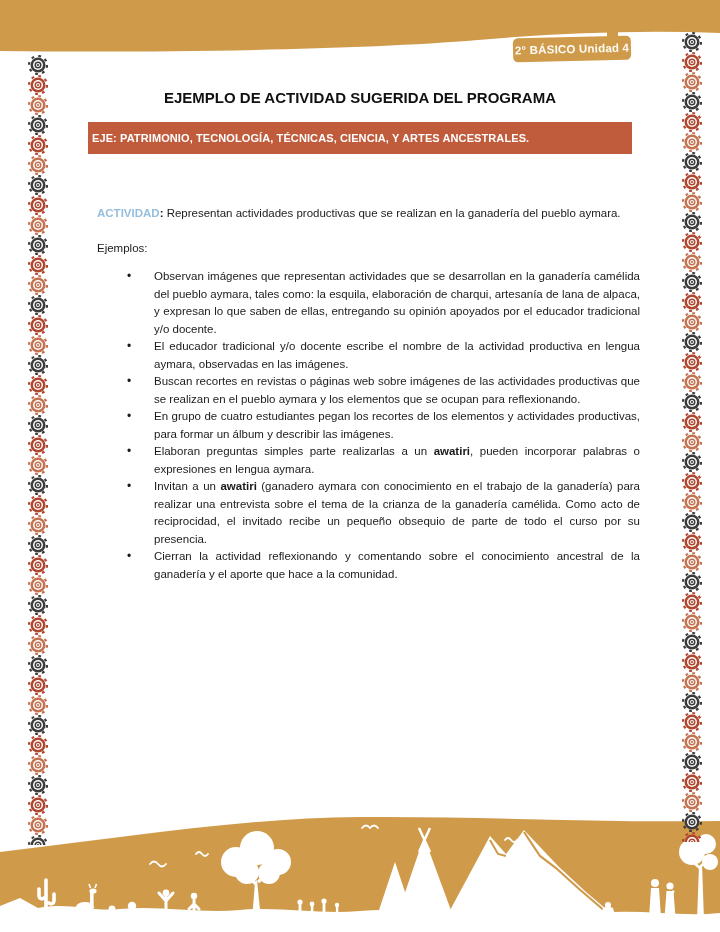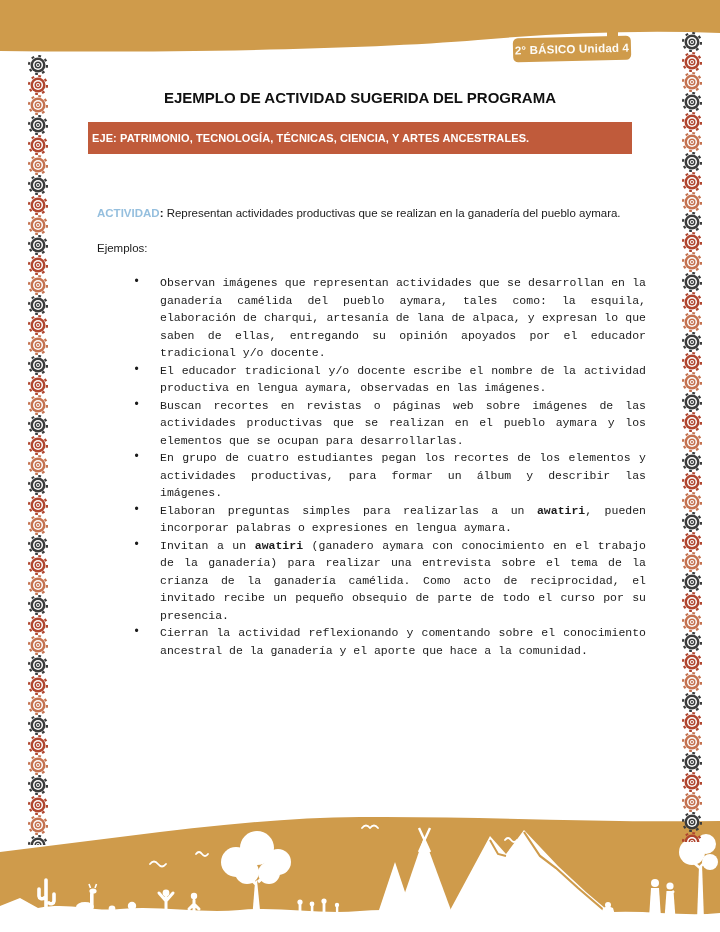--- a/index.html
+++ b/index.html
@@ -45,22 +45,22 @@
     padding-left:57px;text-indent:-57px;box-sizing:border-box;
   }
   .activity-label{color:#95BFDE;font-weight:700;}
   .activity-colon{font-weight:700;color:#1b1b1b;}
   .examples-heading{
     position:absolute;top:240px;left:97px;z-index:2;
     font-size:11.5px;line-height:17.5px;text-align:right;
   }
   ul.bullet-list{
     position:absolute;top:258px;left:97px;width:533px;z-index:2;
-    margin:16px;padding:0;list-style:none;
-    font-size:11.5px;line-height:17.5px;text-align:justify;font-family:Liberation Mono, monospace;
+    margin:10px;padding:0;list-style:none;
+    font-size:11.5px;line-height:17.5px;text-align:justify;
   }
   ul.bullet-list li{
     position:relative;padding-left:47px;box-sizing:border-box;
   }
   ul.bullet-list li::before{
     content:"\2022";position:absolute;left:20px;top:0;
     font-size:12px;
   }
   
   .landscape{position:absolute;left:0;bottom:0;width:720px;height:122px;z-index:3;}
@@ -119,23 +119,23 @@
   <span>EJE: PATRIMONIO, TECNOLOGÍA, TÉCNICAS, CIENCIA, Y ARTES ANCESTRALES.</span>
 </div>
 
 <p class="activity-para"><span class="activity-label">ACTIVIDAD</span><span class="activity-colon">: </span><span>Representan actividades productivas que se realizan en la ganadería del pueblo aymara.</span></p>
 
 <div class="examples-heading">Ejemplos:</div>
 
 <ul class="bullet-list">
     <li><span>Observan imágenes que representan actividades que se desarrollan en la ganadería camélida del pueblo aymara, tales como: la esquila, elaboración de charqui, artesanía de lana de alpaca, y expresan lo que saben de ellas, entregando su opinión apoyados por el educador tradicional y/o docente.</span></li>
     <li><span>El educador tradicional y/o docente escribe el nombre de la actividad productiva en lengua aymara, observadas en las imágenes.</span></li>
-    <li><span>Buscan recortes en revistas o páginas web sobre imágenes de las actividades productivas que se realizan en el pueblo aymara y los elementos que se ocupan para desarrollarlas.</span></li>
+    <li><span>Buscan recortes en revistas o páginas web sobre imágenes de las actividades productivas que se realizan en el pueblo aymara y los elementos que se ocupan para reflexionando.</span></li>
     <li><span>En grupo de cuatro estudiantes pegan los recortes de los elementos y actividades productivas, para formar un álbum y describir las imágenes.</span></li>
-    <li><span>Elaboran preguntas simples para realizarlas a un </span><span style="font-weight: 700;">awatiri</span><span>, pueden incorporar palabras o expresiones en lengua aymara.</span></li>
+    <li><span>Elaboran preguntas simples parte realizarlas a un </span><span style="font-weight: 700;">awatiri</span><span>, pueden incorporar palabras o expresiones en lengua aymara.</span></li>
     <li><span>Invitan a un </span><span style="font-weight: 700;">awatiri</span><span> (ganadero aymara con conocimiento en el trabajo de la ganadería) para realizar una entrevista sobre el tema de la crianza de la ganadería camélida. Como acto de reciprocidad, el invitado recibe un pequeño obsequio de parte de todo el curso por su presencia.</span></li>
     <li><span>Cierran la actividad reflexionando y comentando sobre el conocimiento ancestral de la ganadería y el aporte que hace a la comunidad.</span></li>
   </ul>
 
 <svg class="landscape" viewBox="0 0 720 122" xmlns="http://www.w3.org/2000/svg" aria-hidden="true">
 
   <path d="M0,42 C120,28 240,8 360,7 C480,6 600,13 720,11 L720,122 L0,122 Z" fill="#CF9B4B"></path>
   <g fill="#ffffff" stroke="none">
 
     <path d="M0,96 L20,88 L38,98 C70,92 90,102 120,99 C160,95 200,104 240,100 C280,96 320,105 360,101 C400,97 440,106 480,102 C520,98 560,107 600,103 C640,99 680,107 720,103 L720,122 L0,122 Z"></path>

